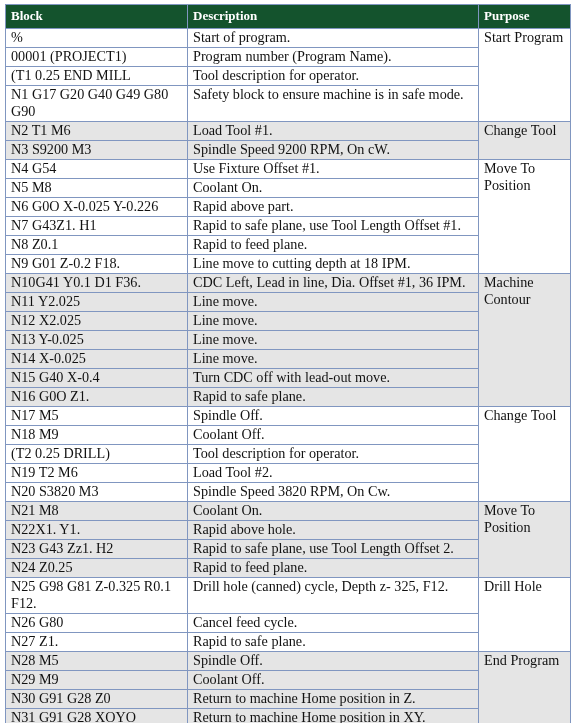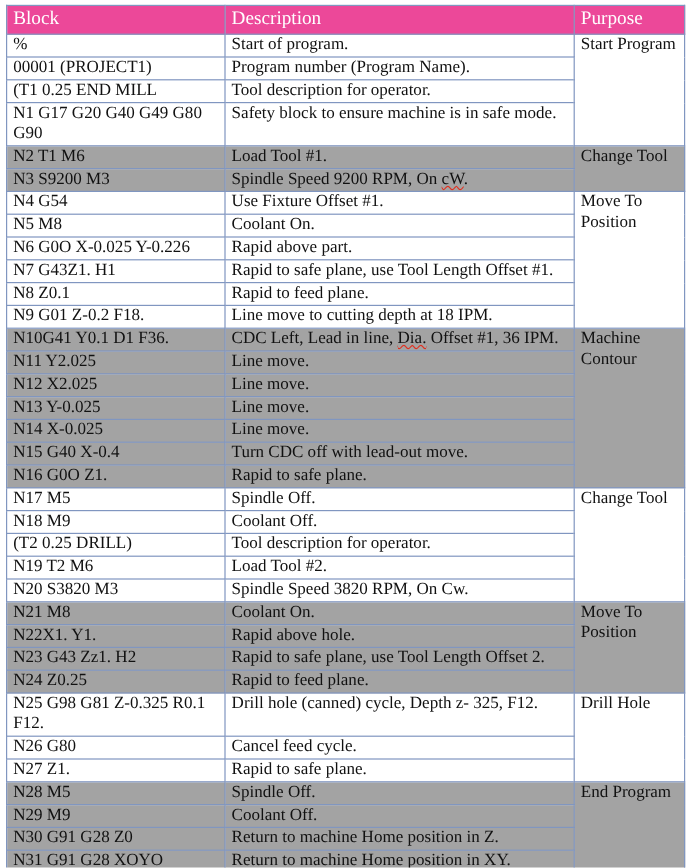--- a/index.html
+++ b/index.html
@@ -30,45 +30,44 @@
     padding: 0px 4px 1px 5px;
     font-size: 14.2px;
     line-height: 17px;
     vertical-align: top;
     text-align: left;
     color: #111111;
     white-space: normal;
     word-break: break-word;
   }
   #gcode-table thead th {
-    background: #ec4899;
+    background: #14532d;
     color: #ffffff;
-    font-weight: normal;
-    font-size: 16px;
+    font-weight: bold;
+    font-size: 13px;
     line-height: 20px;
     padding-top: 1px;
     padding-bottom: 2px;
     border-color: #8096c0;
   }
   #gcode-table tbody tr.shaded > td {
-    background: #a3a3a3;
+    background: #e5e5e5;
   }
   #gcode-table tbody tr.plain > td {
     background: #ffffff;
   }
   td.purpose-cell {
     vertical-align: middle;
     text-align: left;
     padding-left: 6px;
     line-height: 17px;
     margin-left: 20px;
   }
   
   .sq {
-    text-decoration: underline;
     text-decoration-style: wavy;
     text-decoration-color: #e03020;
     text-decoration-thickness: 1px;
     text-underline-offset: 1px;
   }
 </style>
 </head>
 <body>
 
 <table id="gcode-table">

